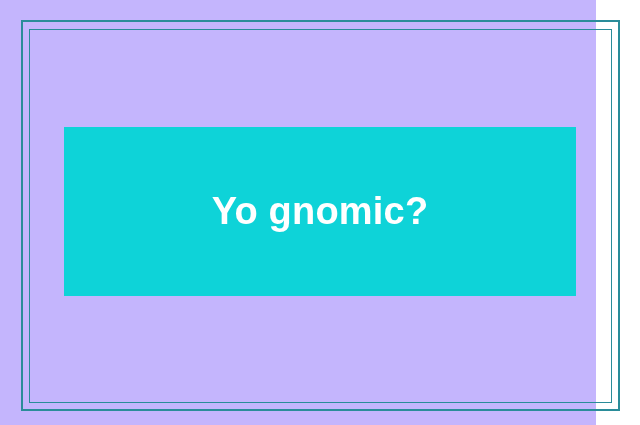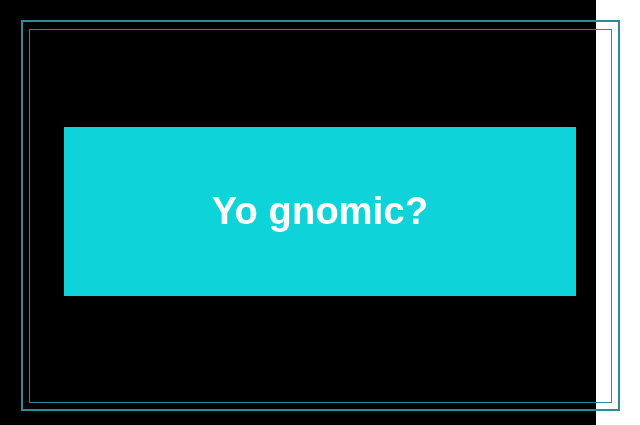--- a/index.html
+++ b/index.html
@@ -13,21 +13,21 @@
     height: 425px;
     overflow: hidden;
     font-family: "Liberation Sans", sans-serif;
   }
 
   
   #poster-canvas {
     position: relative;
     width: 596px;
     height: 425px;
-    background: #000000;
+    background: #c4b5fd;
     box-sizing: border-box;
   }
 
   
   #outer-frame {
     position: absolute;
     left: 21px;
     top: 20px;
     width: 599px;
     height: 391px;

